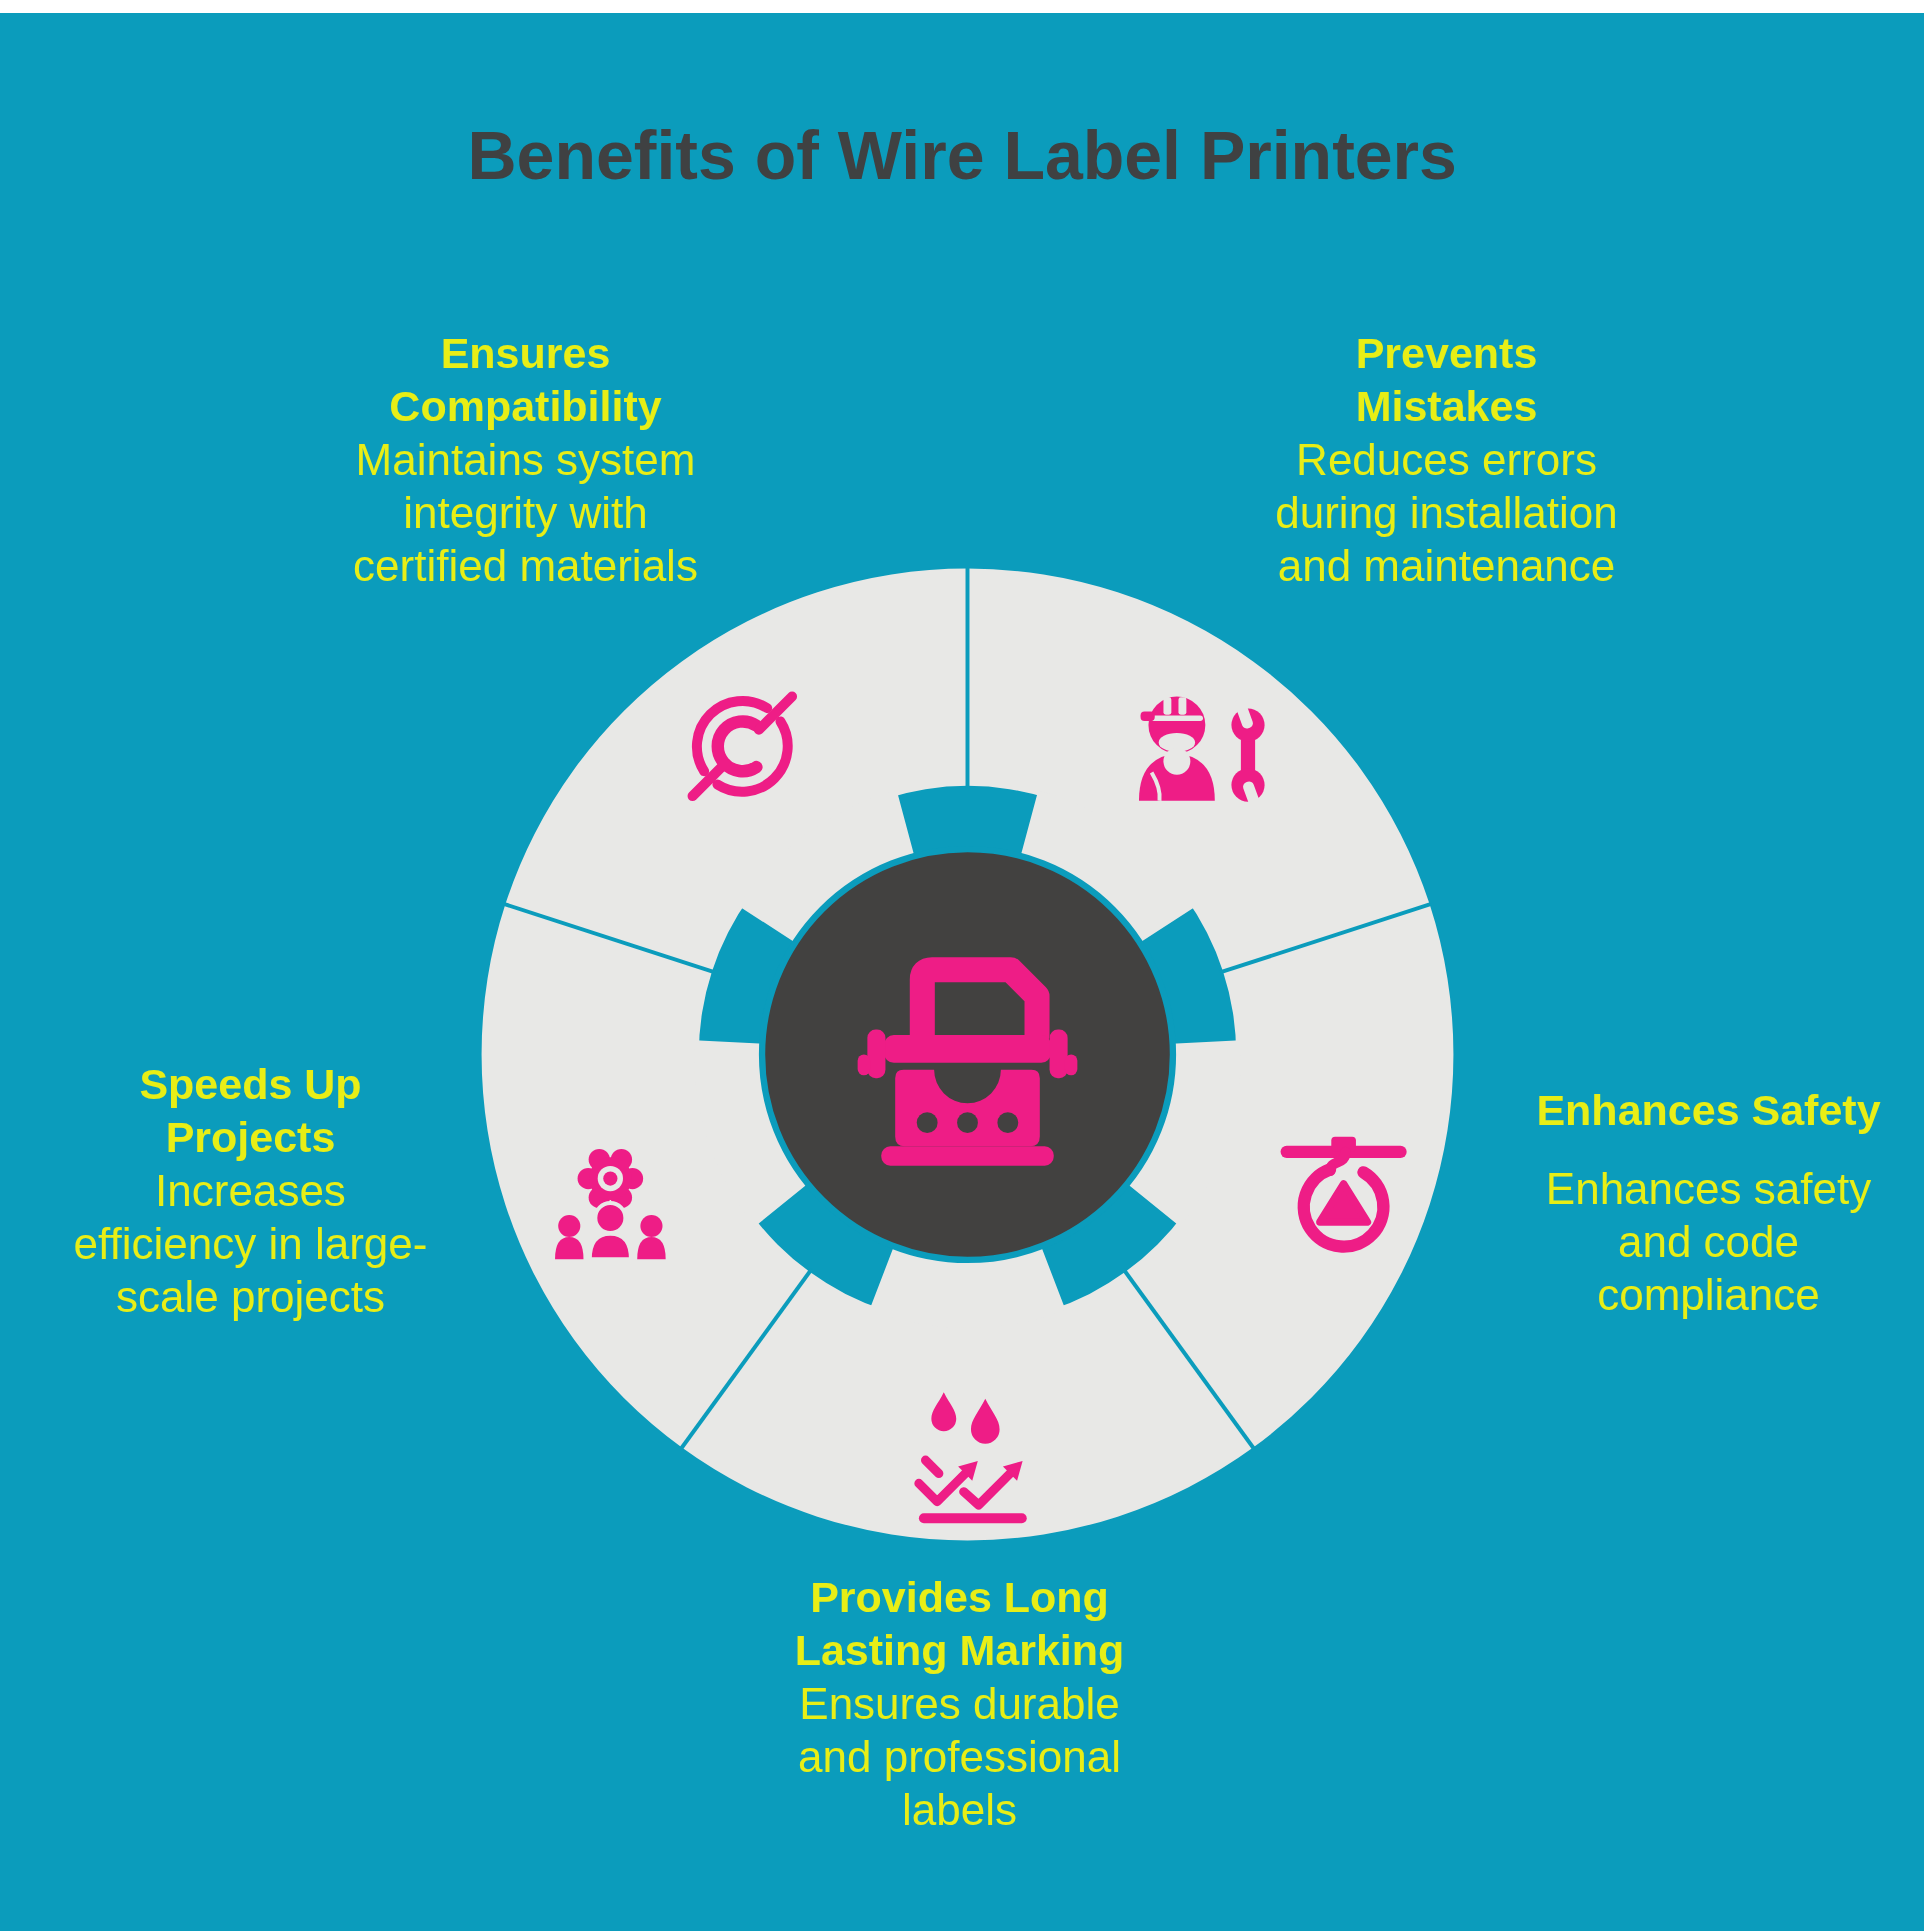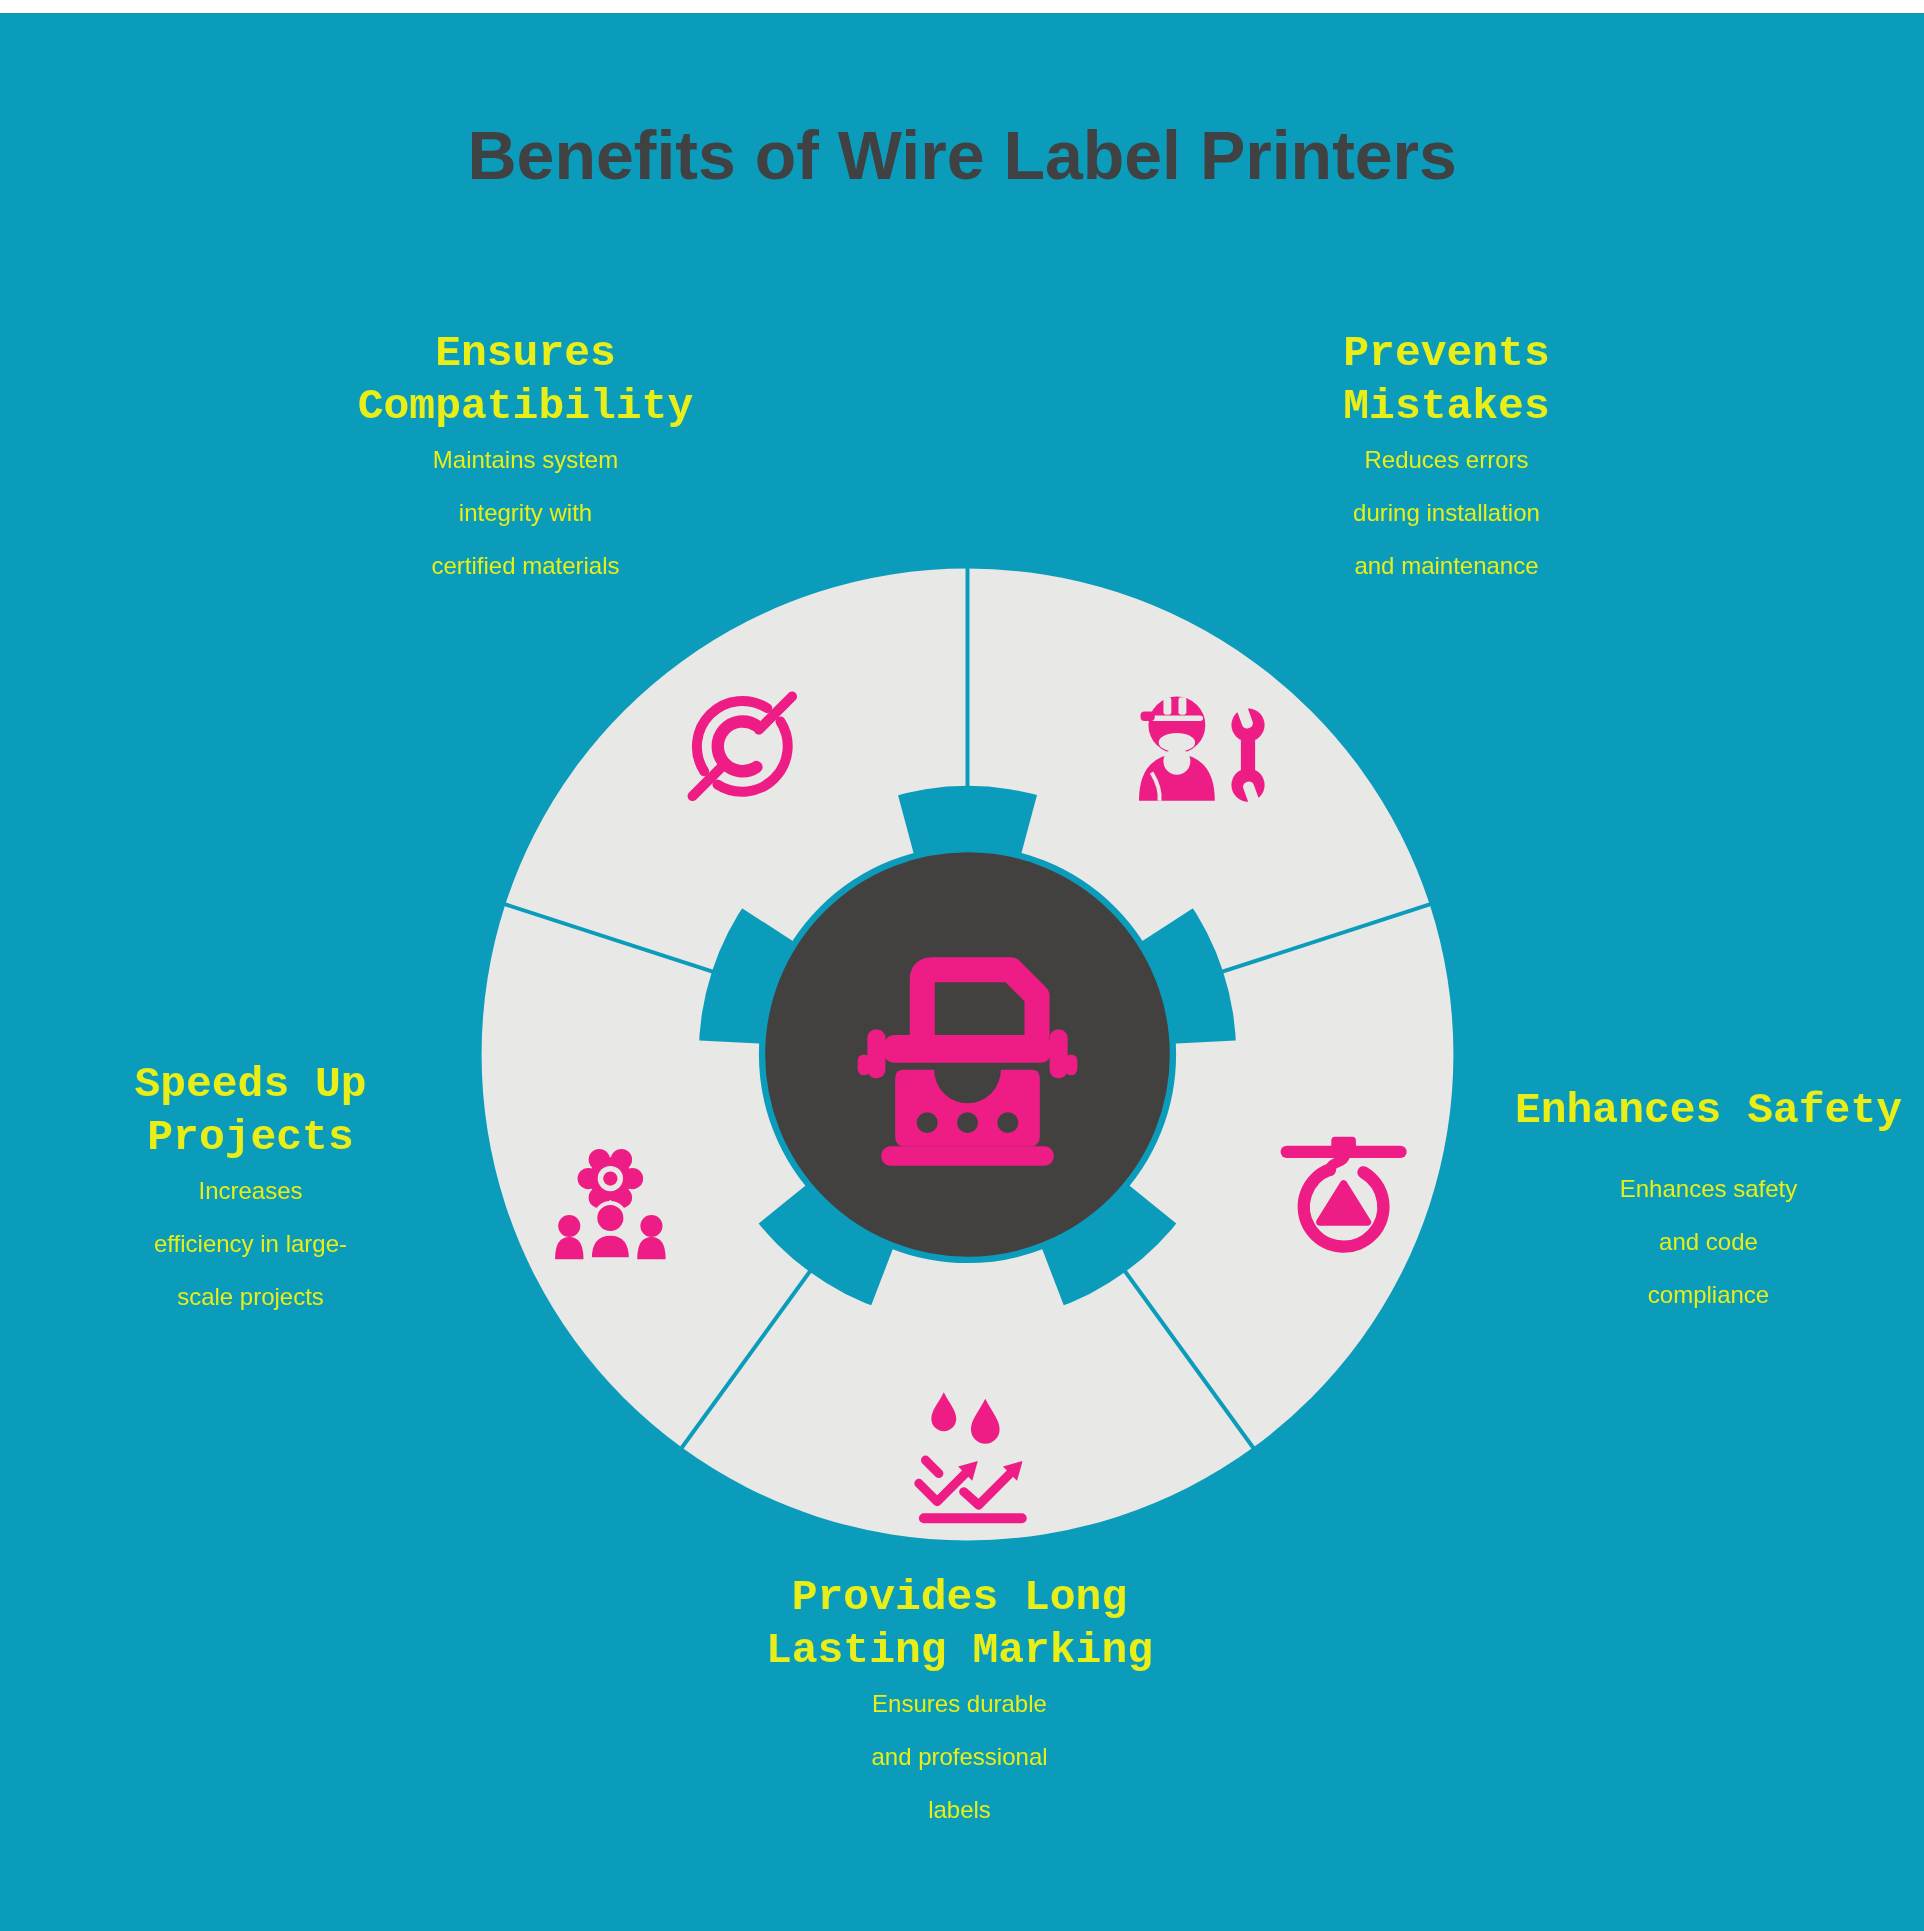--- a/index.html
+++ b/index.html
@@ -11,24 +11,24 @@
   }
   .title {
     position:absolute; left:14.2px; top:103px; width:1896px;
     text-align:center; font-size:68px; font-weight:bold;
     color:#3f4142; margin:0;
   }
   .wheel { position:absolute; left:446px; top:520px; width:1043px; height:1043px; }
   .benefit { position:absolute; text-align:center; color:#e8ee16; }
   .benefit h2 {
     font-size:43px; font-weight:bold; line-height:53px;
-    margin:0; white-space:pre-line;font-family:Liberation Mono, monospace;
+    margin:0; white-space:pre-line;
   }
   .benefit p {
-    font-size:24px; font-weight:normal; line-height:53px;
+    font-size:44px; font-weight:normal; line-height:53px;
     margin:0; white-space:pre-line;
   }
   .b0 { left:312px;  top:314px;  width:427px; }
   .b1 { left:1233px; top:314px;  width:427px; }
   .b2 { left:1503px; top:1071px; width:411px; }
   .b2 p { margin-top:25px; }
   .b3 { left:746px;  top:1558px; width:427px; }
   .b4 { left:37px;   top:1045px; width:427px; }
 
   .seg   { fill:#e8e8e6; }

